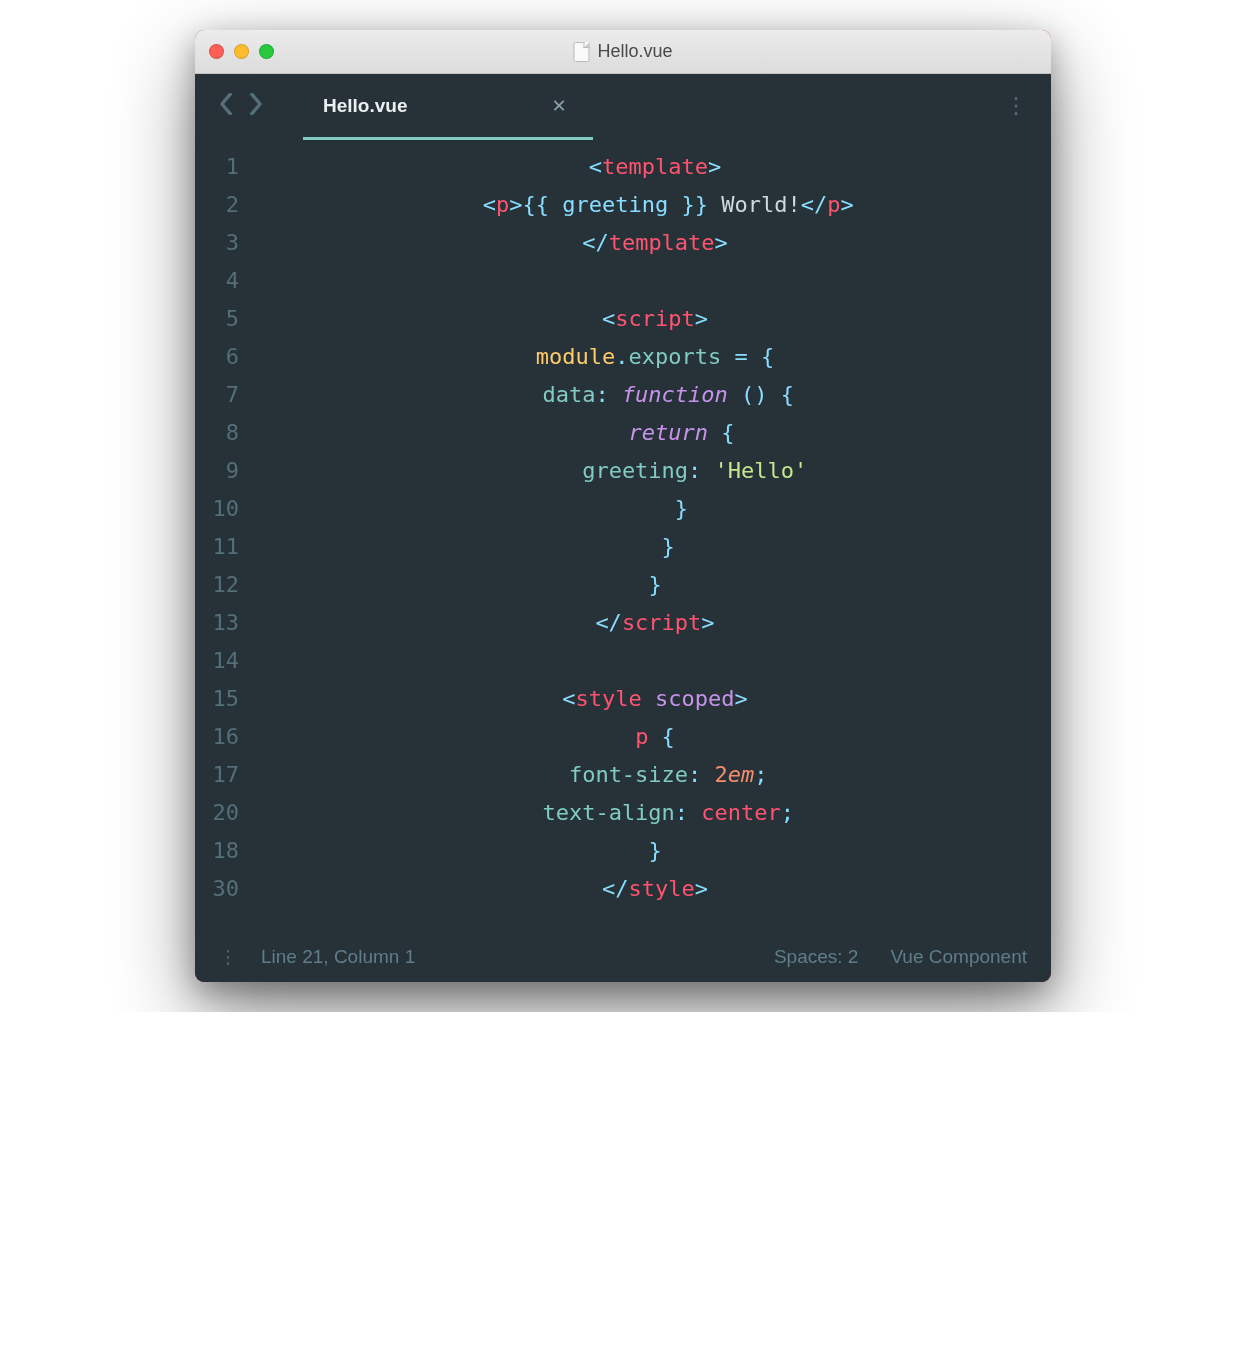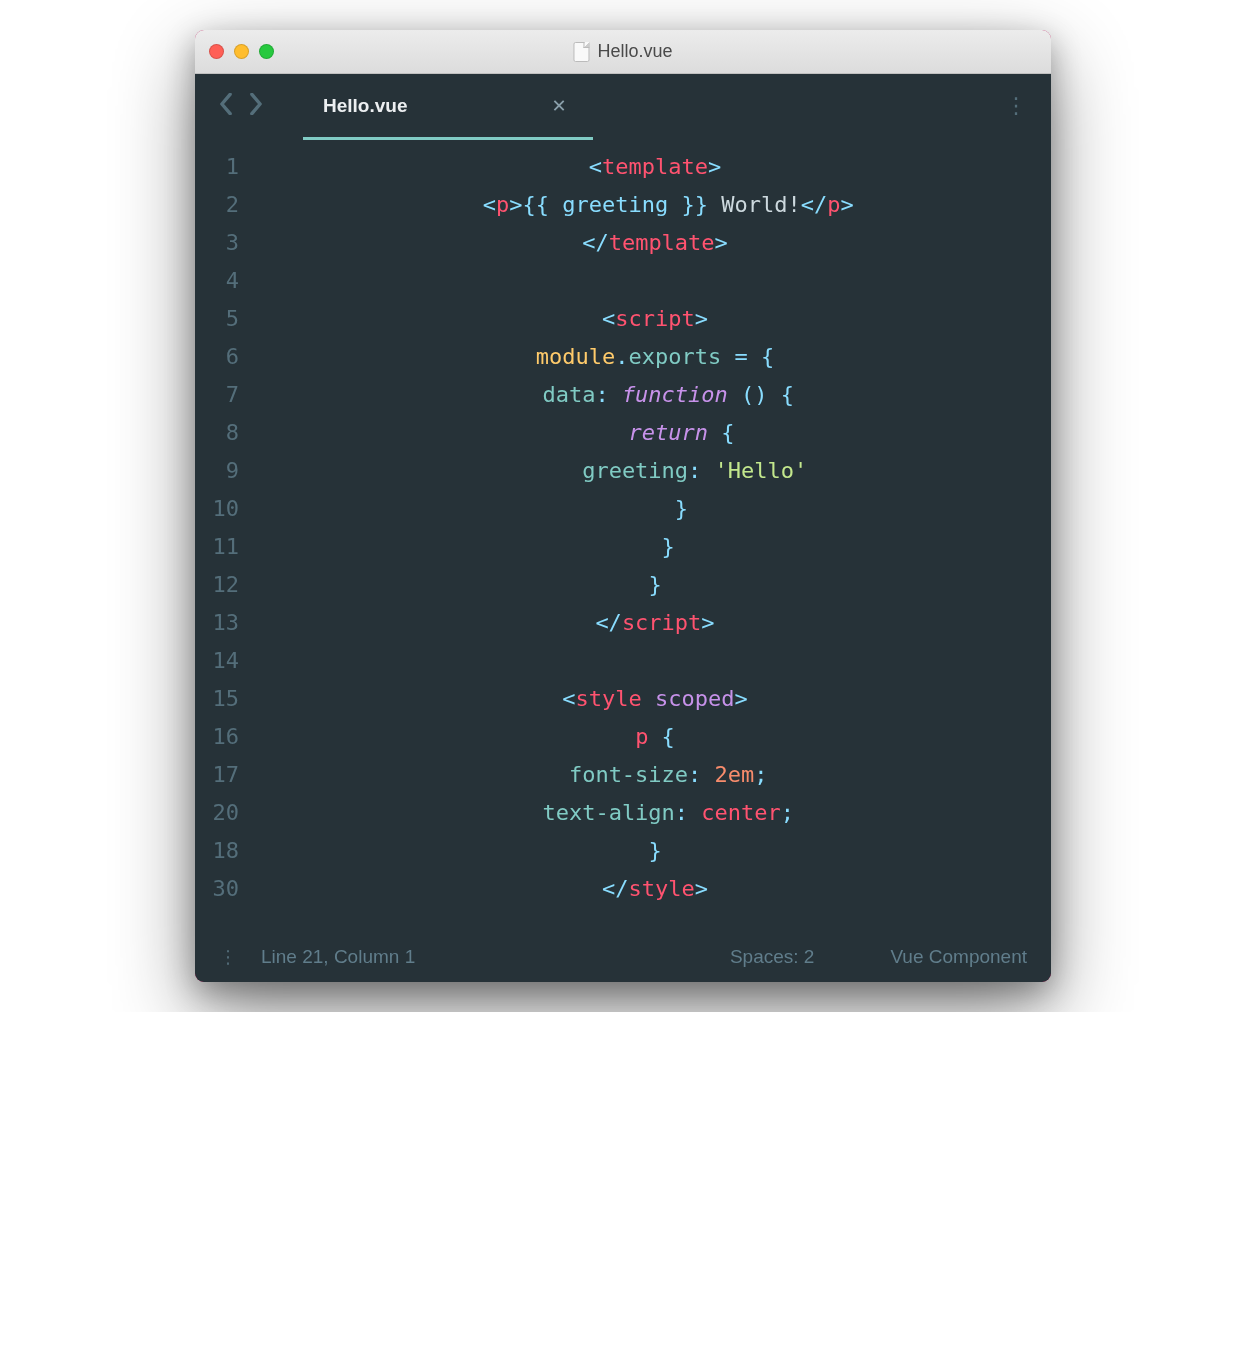--- a/index.html
+++ b/index.html
@@ -144,21 +144,21 @@
     .c-punct { color: #89ddff; }
     .c-tag { color: #ff5370; }
     .c-text { color: #cdd9de; }
     .c-attr { color: #c792ea; }
     .c-var { color: #ffcb6b; }
     .c-prop { color: #80cbc4; }
     .c-key { color: #c792ea; font-style: italic; }
     .c-string { color: #c3e88d; }
     .c-func { color: #c792ea; font-style: italic; margin-top: 21px; }
     .c-num { color: #f78c6c; }
-    .c-unit { color: #f78c6c; }
+    .c-unit { color: #f78c6c; font-style: italic; }
     .c-val { color: #ff5370; }
     .c-sel { color: #ff5370; }
     .statusbar {
       height: 50px;
       background: #263238;
       display: flex;
       align-items: center;
       padding: 0 24px;
       color: #607d8b;
       font-size: 19px;
@@ -169,21 +169,21 @@
       gap: 24px;
     }
     .sb-more {
       color: #546e7a;
       font-size: 18px;
       cursor: pointer;
     }
     .sb-right {
       margin-left: auto;
       display: flex;
-      gap: 76px;
+      gap: 32px;
     }
   </style>
 </head>
 <body>
 
 <div class="window">
 
   <div class="titlebar">
     <div class="traffic-lights">
       <div class="light red"></div>

